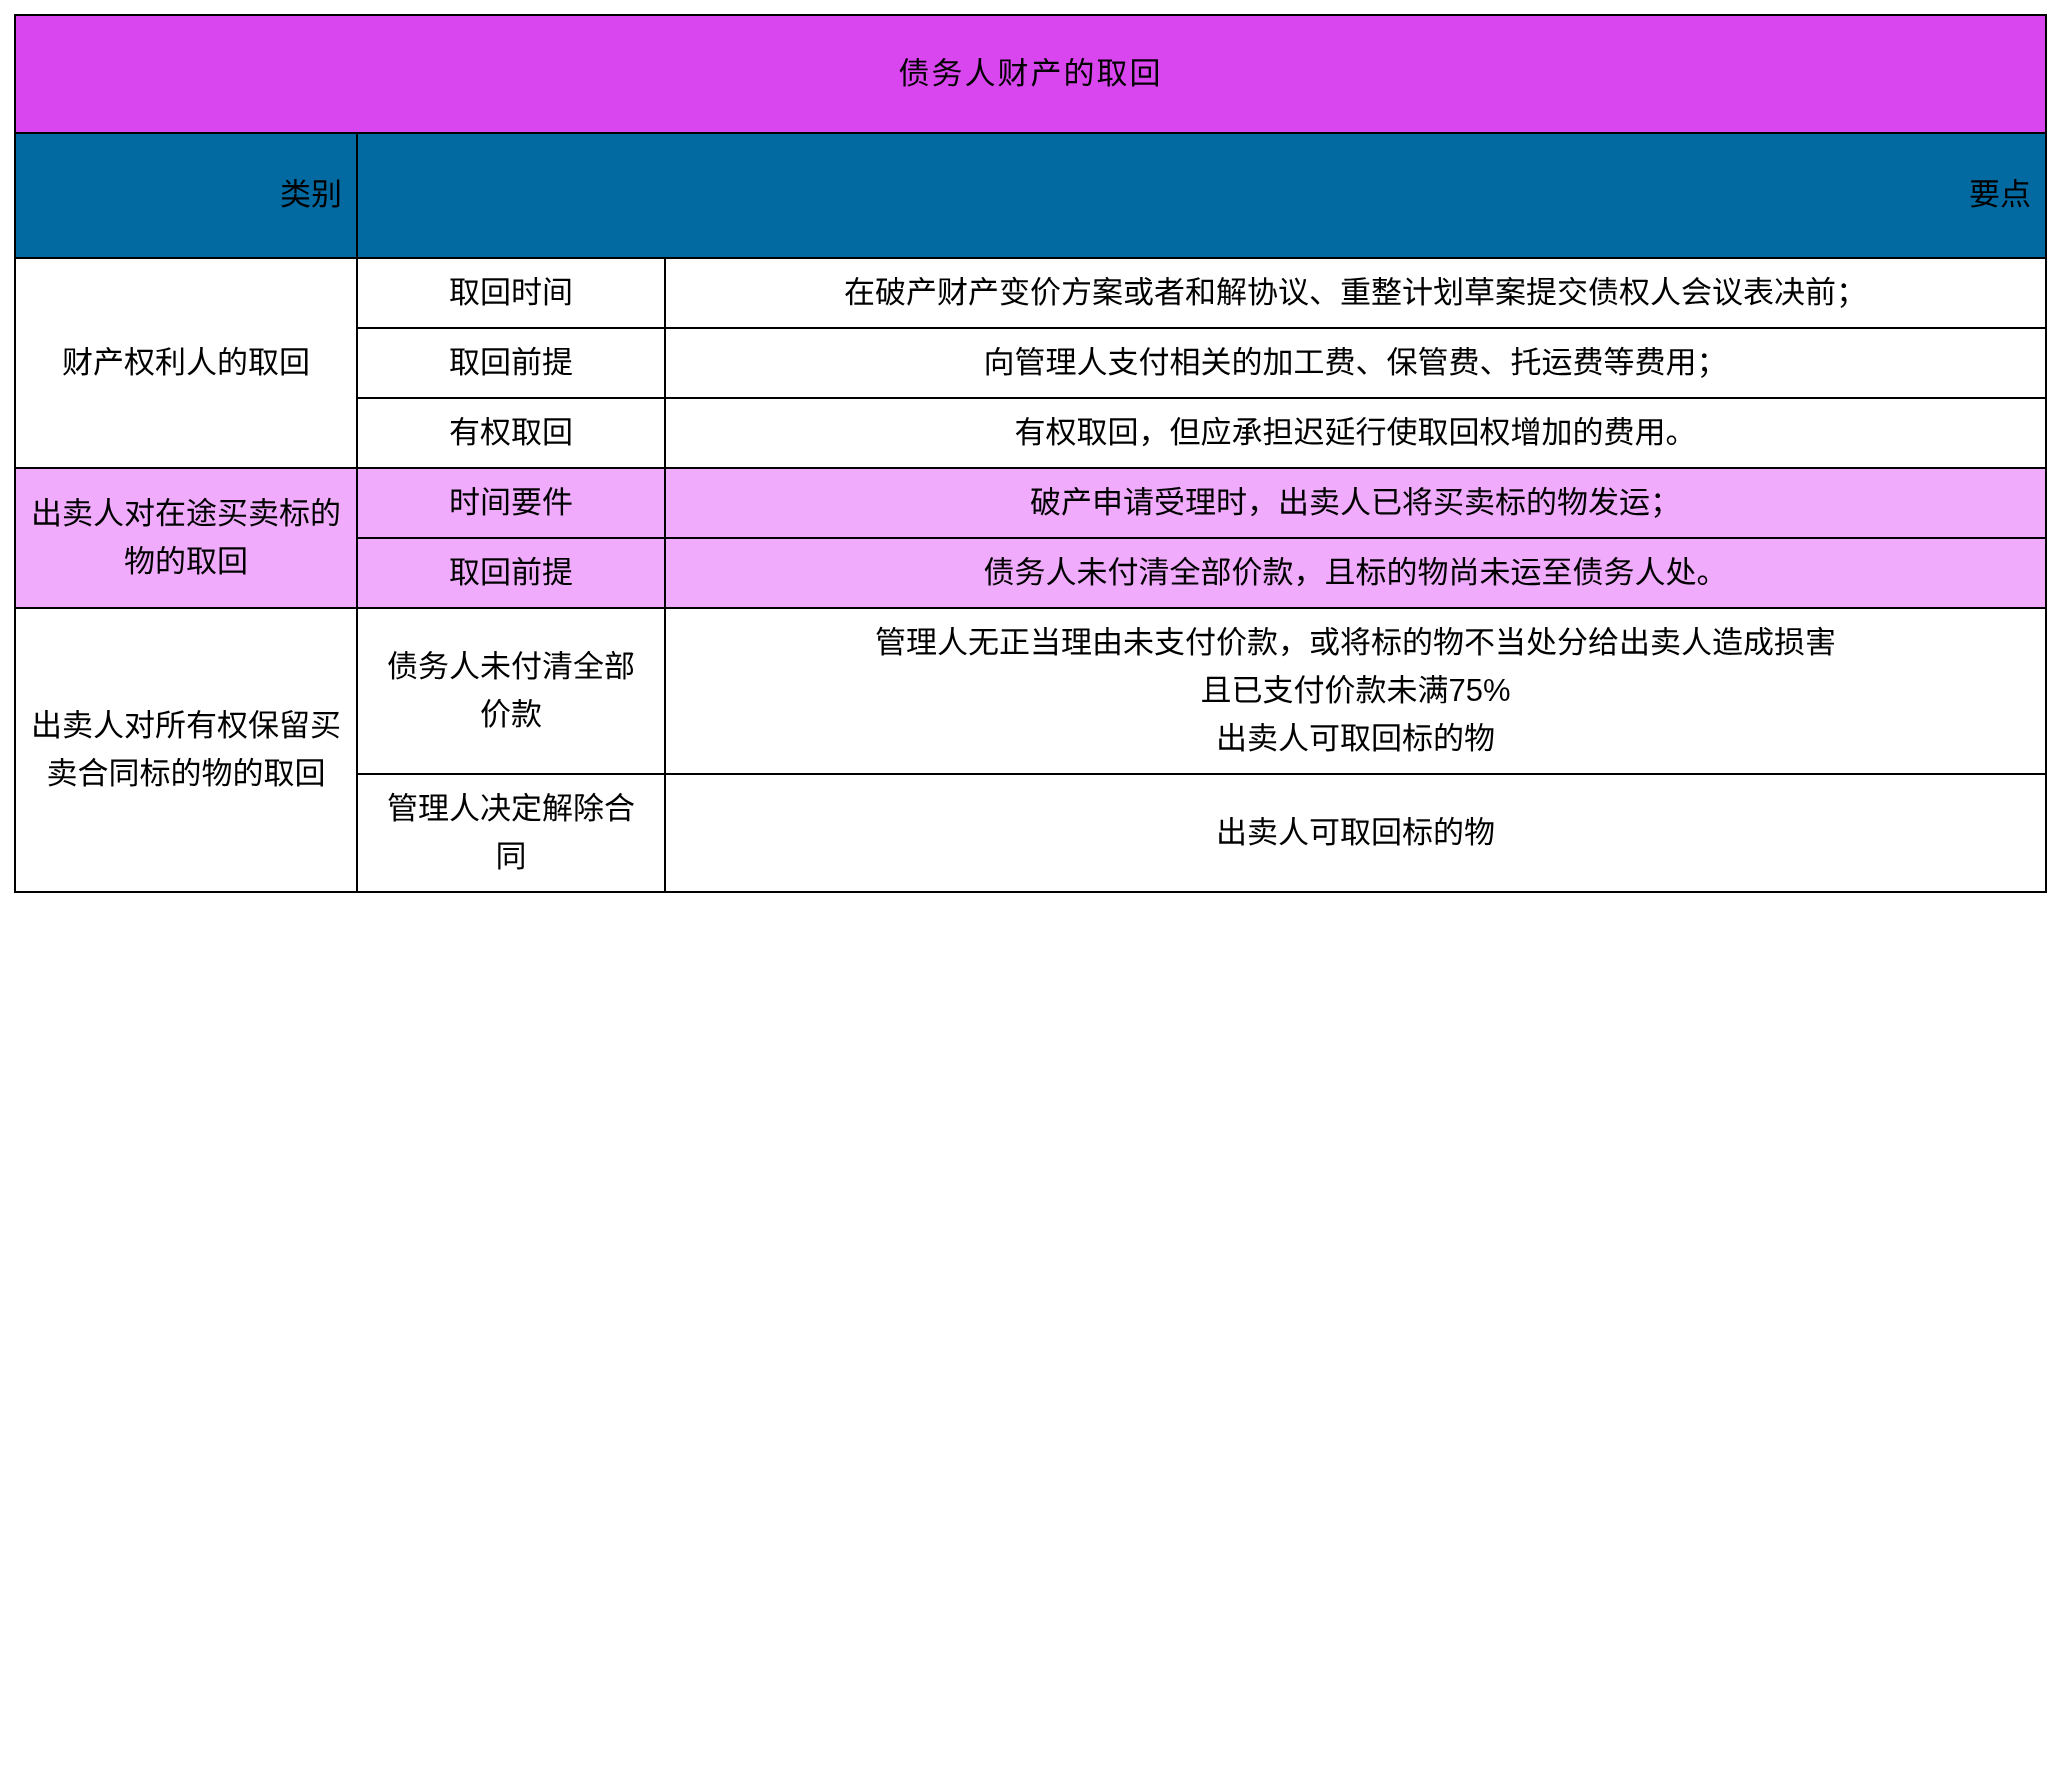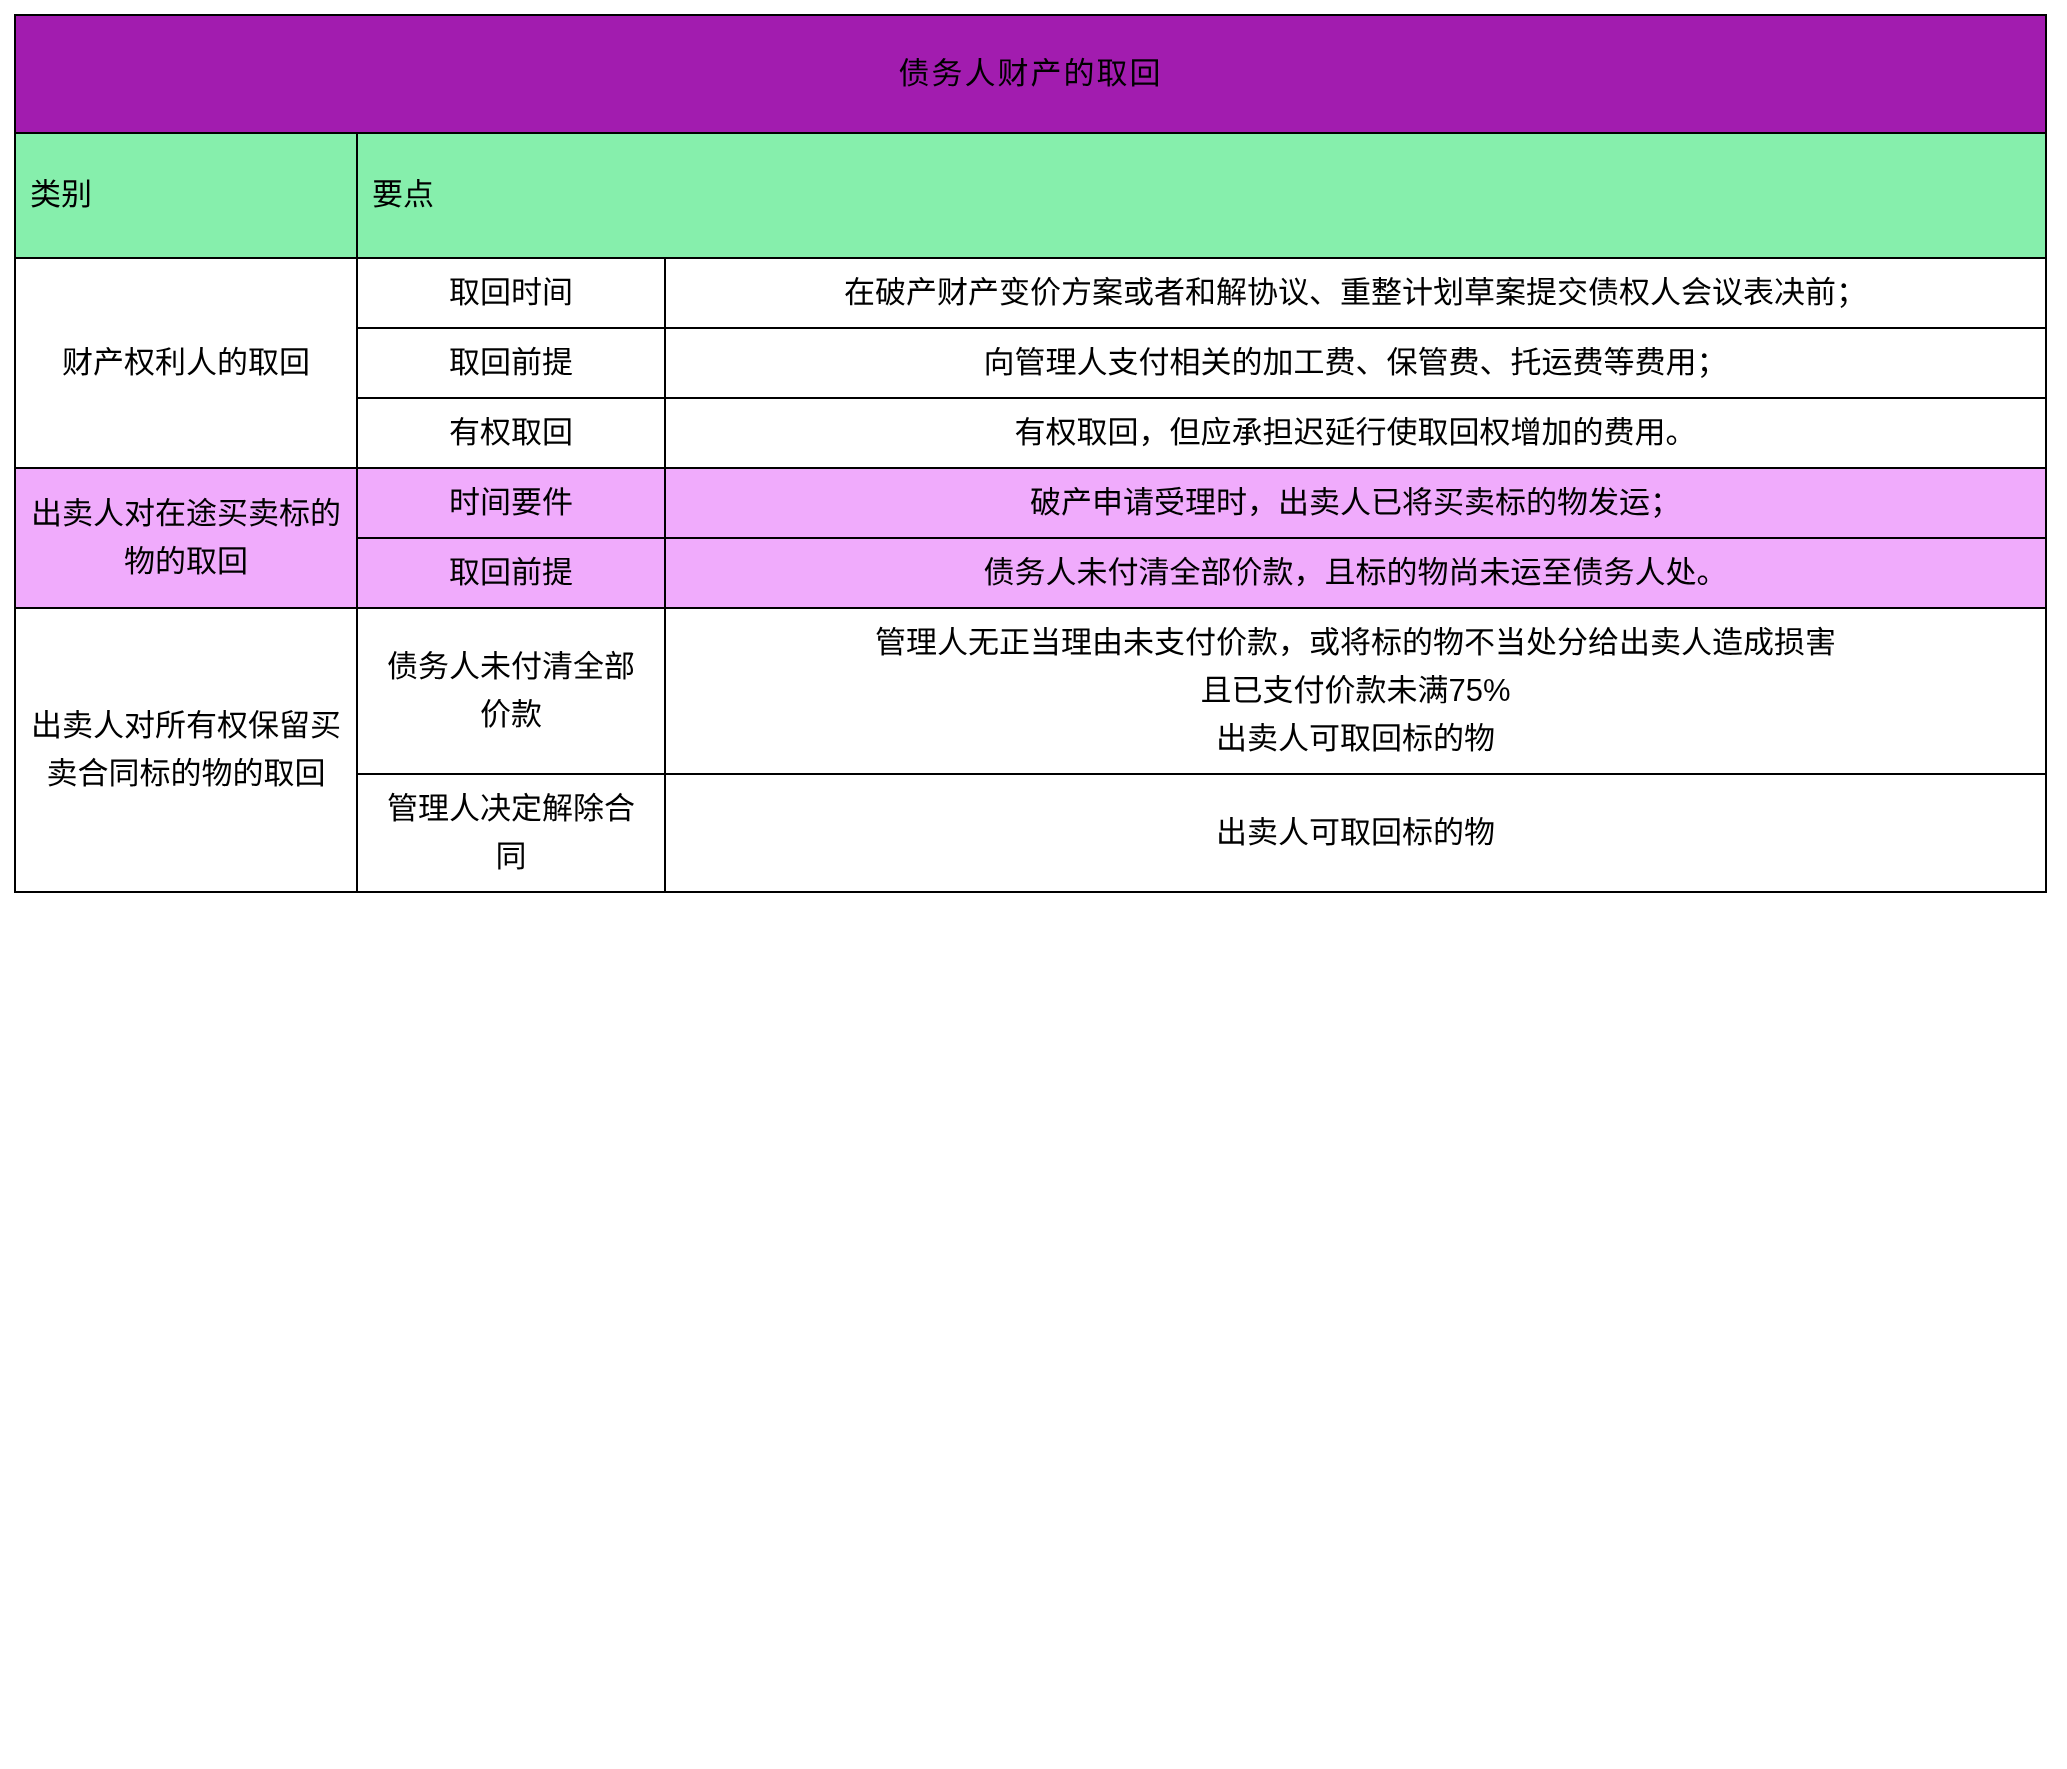--- a/index.html
+++ b/index.html
@@ -27,30 +27,30 @@
   }
   table.matrix td {
     border: 2px solid #000000;
     vertical-align: middle;
     padding: 10px 14px;
     font-size: 31px;
     line-height: 1.55;
     font-weight: 400;
   }
   .title-cell {
-    background: #a21caf;
+    background: #d946ef;
     text-align: center;
     font-size: 40px;
     font-weight: bold;
     height: 96px;
     letter-spacing: 2px;
   }
   .head-cell {
-    background: #86efac;
-    text-align: left;
+    background: #0369a1;
+    text-align: right;
     font-size: 33px;
     font-weight: bold;
     height: 103px;
   }
   .cat-cell {
     text-align: center;
     padding-left: 24px;
     font-size: 31px;
     line-height: 1.6;
   }

